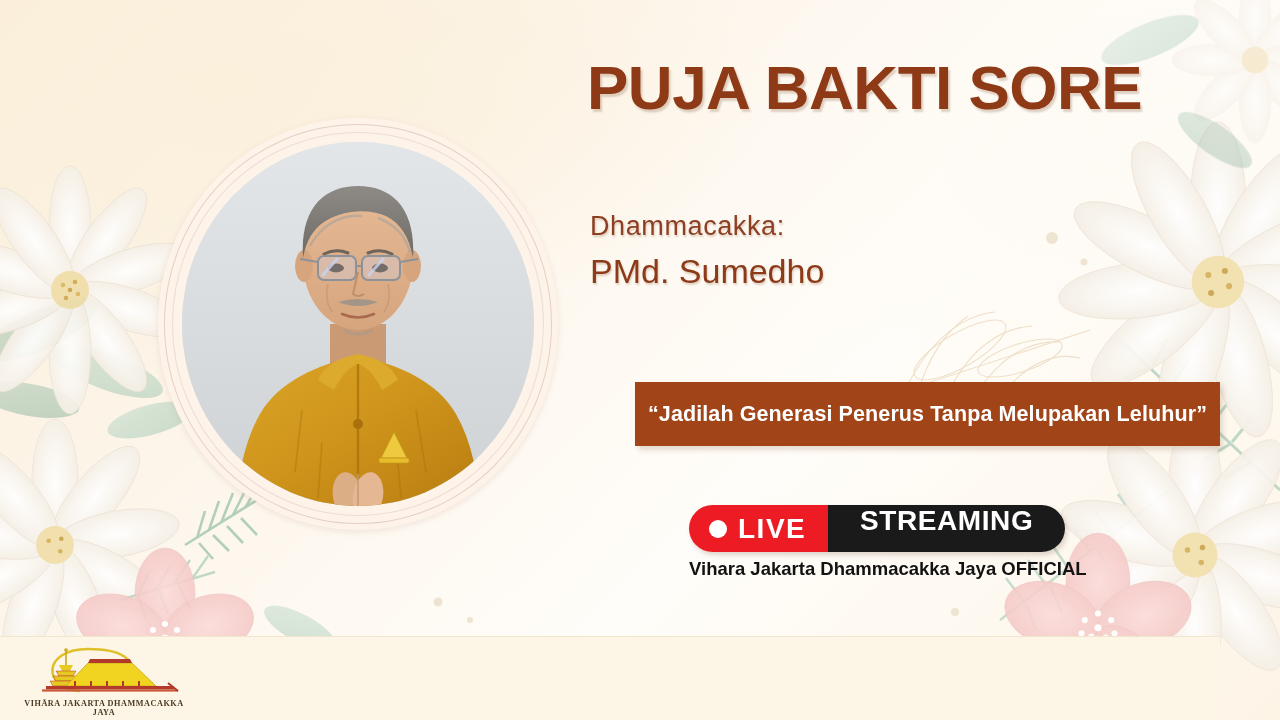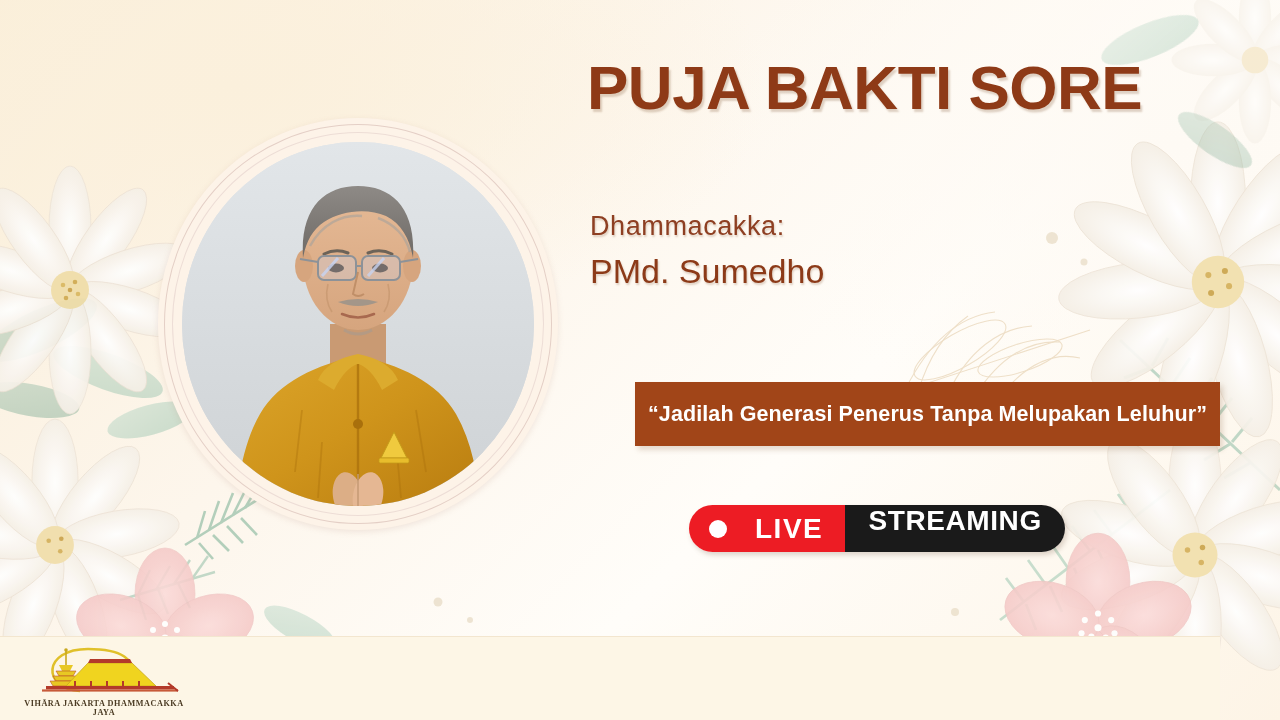--- a/index.html
+++ b/index.html
@@ -60,21 +60,21 @@
   }
 
   
   .live-wrap { position:absolute; left:689px; top:505px; }
   .live-badge {
     display:flex; height:47px; border-radius:24px; overflow:hidden;
     box-shadow: 2px 3px 5px rgba(120,90,70,0.25);
     width:376px;
   }
   .live-left {
-    background:#ed1c24; display:flex; align-items:center; gap:28px;
+    background:#ed1c24; display:flex; align-items:center; gap:11px;
     padding:0 22px 0 20px;
   }
   .live-dot { width:18px; height:18px; border-radius:50%; background:#fff; flex:0 0 auto; }
   .live-left span { color:#fff; font-size:28px; font-weight:bold; letter-spacing:1.5px; }
   .live-right {
     background:#1a1a1a; flex:1; display:flex; align-items:flex-start; justify-content:center;
     padding:0 20px;
   }
   .live-right span { color:#fff; font-size:28px; font-weight:bold; letter-spacing:0.6px; }
   .channel {
@@ -471,20 +471,21 @@
       <div class="live-badge">
         <div class="live-left">
           <span class="live-dot"></span>
           <span>LIVE</span>
         </div>
         <div class="live-right">
           <span>STREAMING</span>
         </div>
       </div>
     </div>
+    <div class="channel">Vihara Jakarta Dhammacakka Jaya OFFICIAL</div>
   </div>
 
   <div class="footer">
     <div class="logo-box">
       <svg viewBox="0 0 176 60" width="176" height="60">
 
         <path d="M64 50 C 26 48, 26 8, 72 8 C 108 8, 118 20, 116 32" stroke="#e0c02a" stroke-width="2.6" fill="none"></path>
 
         <path d="M50 10 L50 24" stroke="#c9a81e" stroke-width="1.6"></path>
         <circle cx="50" cy="9" r="1.8" fill="#c9a81e"></circle>

